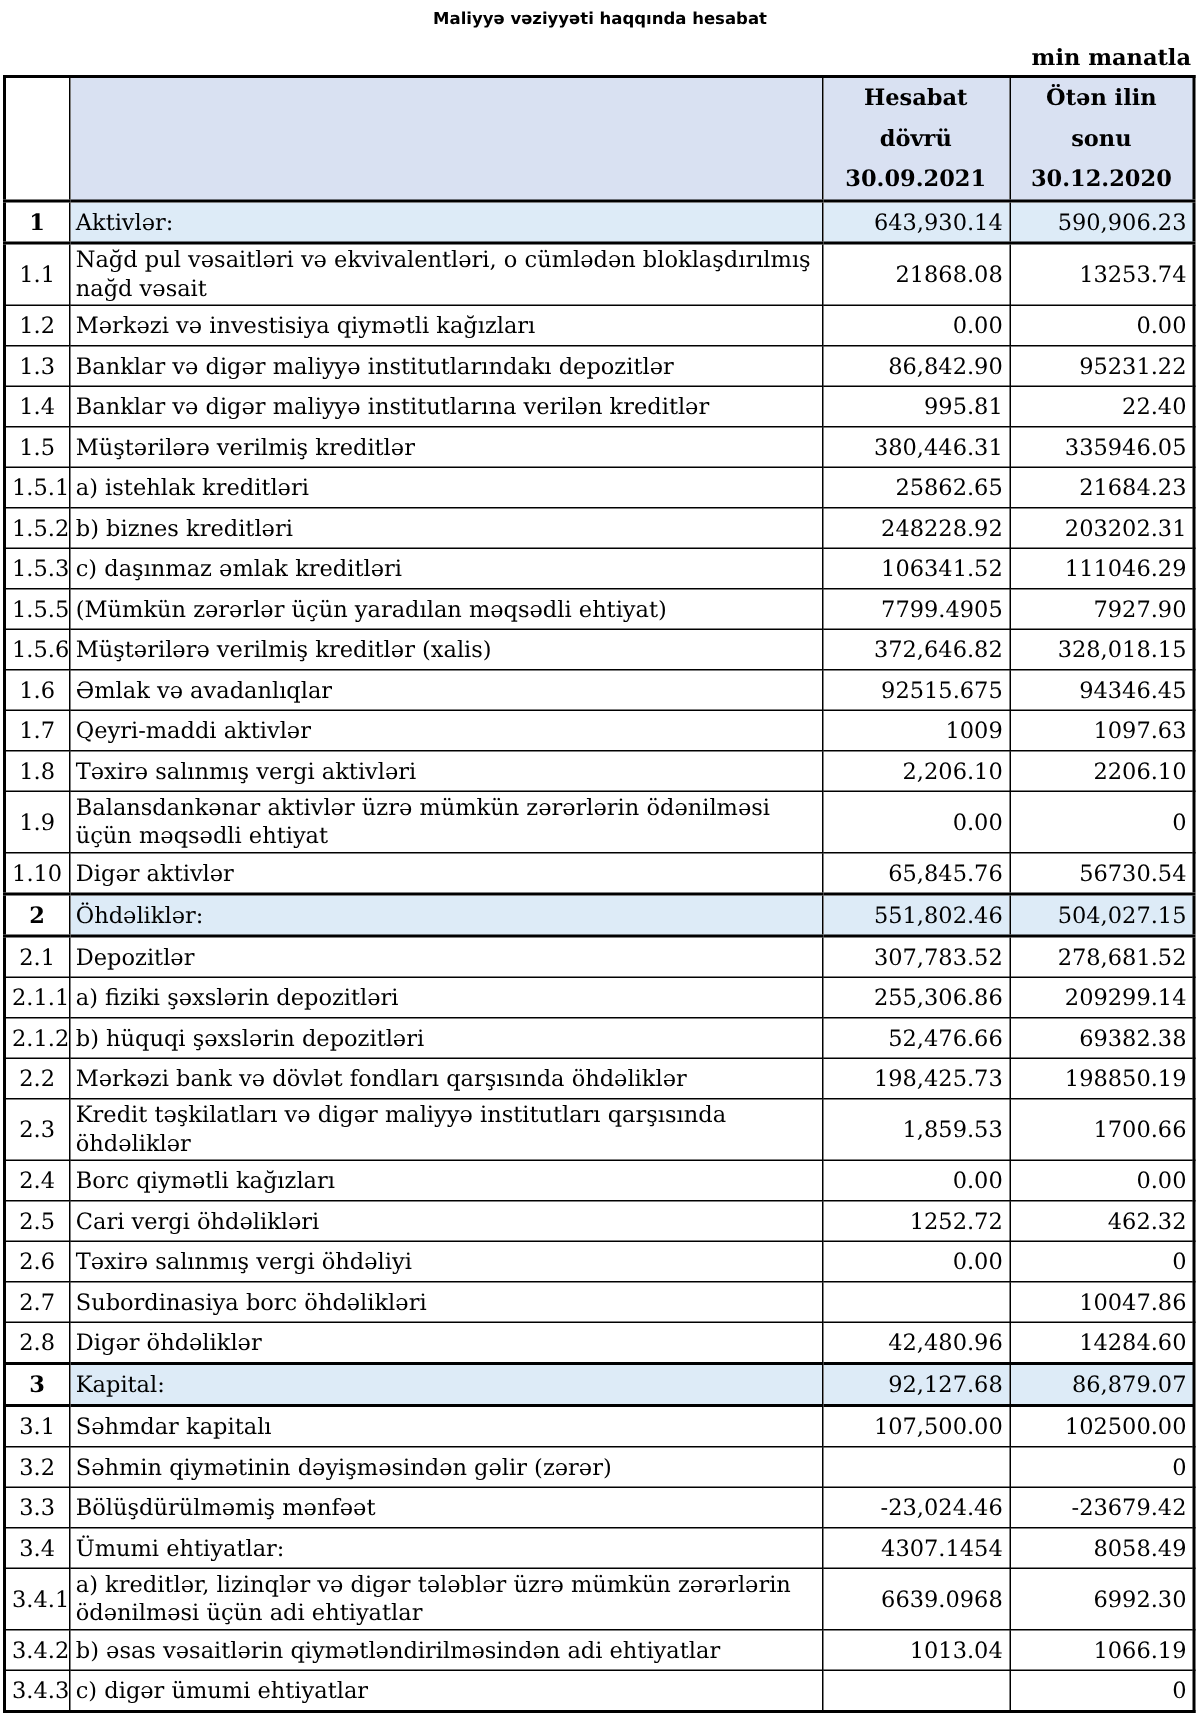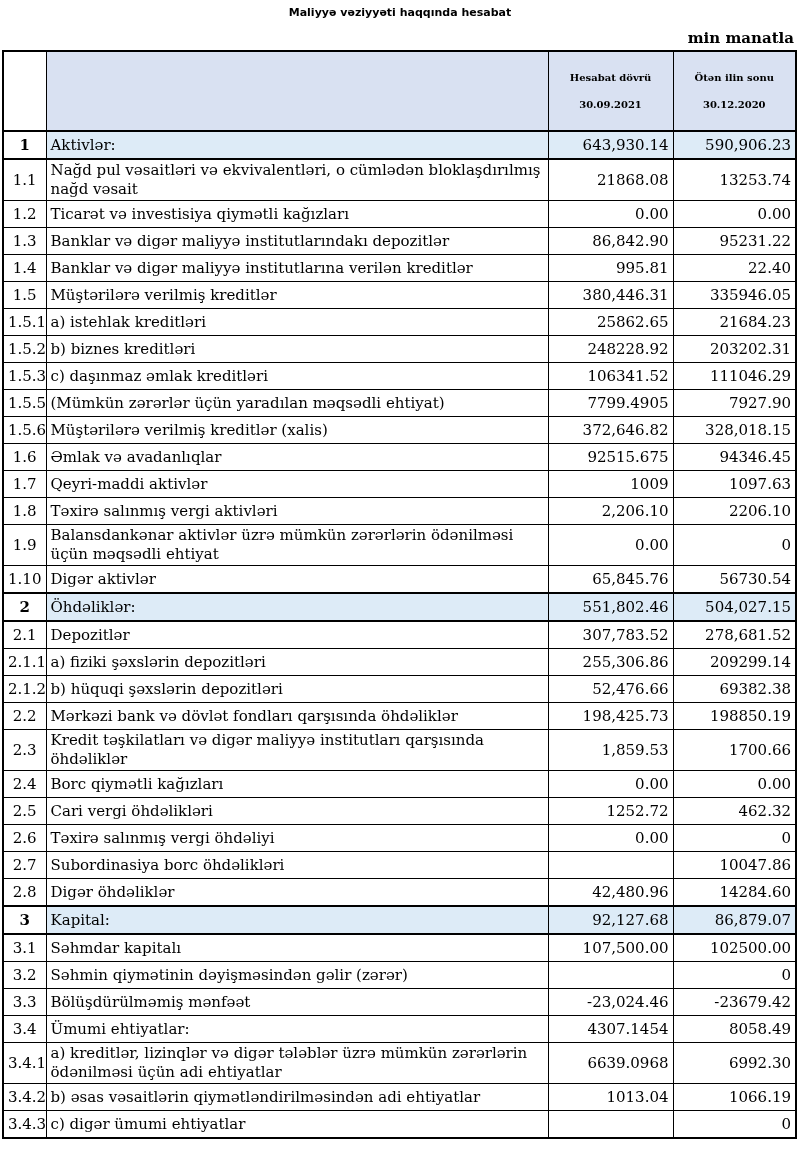--- a/index.html
+++ b/index.html
@@ -42,21 +42,21 @@
   table.fin th, table.fin td {
     border: 1.5px solid #000000;
     overflow: hidden;
   }
   
   table.fin thead th {
     height: 78px;
     background: #d9e1f2;
     vertical-align: middle;
     text-align: center;
-    font-size: 10px;
+    font-size: 15px;
     font-weight: bold;
     border-bottom: 2.5px solid #000000;
     padding: 0 2px;
   }
   table.fin thead th.c-num { background: #ffffff; }
   .hdr-line { line-height: 27px; }
   
   table.fin td { height: 24px; padding: 1px 4px; font-size: 15px; vertical-align: middle; }
   td.c-num  { text-align: center; font-size: 14px; padding: 1px 1px; }
   td.c-desc { text-align: left; line-height: 19px; }
@@ -108,21 +108,21 @@
           <td class="c-val">590,906.23</td>
         </tr>
         <tr>
           <td class="c-num">1.1</td>
           <td class="c-desc">Nağd pul vəsaitləri və  ekvivalentləri, o cümlədən bloklaşdırılmış nağd vəsait</td>
           <td class="c-val">21868.08</td>
           <td class="c-val">13253.74</td>
         </tr>
         <tr>
           <td class="c-num">1.2</td>
-          <td class="c-desc">Ticarət və investisiya qiymətli kağızları</td>
+          <td class="c-desc">Mərkəzi və investisiya qiymətli kağızları</td>
           <td class="c-val">0.00</td>
           <td class="c-val">0.00</td>
         </tr>
         <tr>
           <td class="c-num">1.3</td>
           <td class="c-desc">Banklar və digər maliyyə institutlarındakı depozitlər</td>
           <td class="c-val">86,842.90</td>
           <td class="c-val">95231.22</td>
         </tr>
         <tr>

